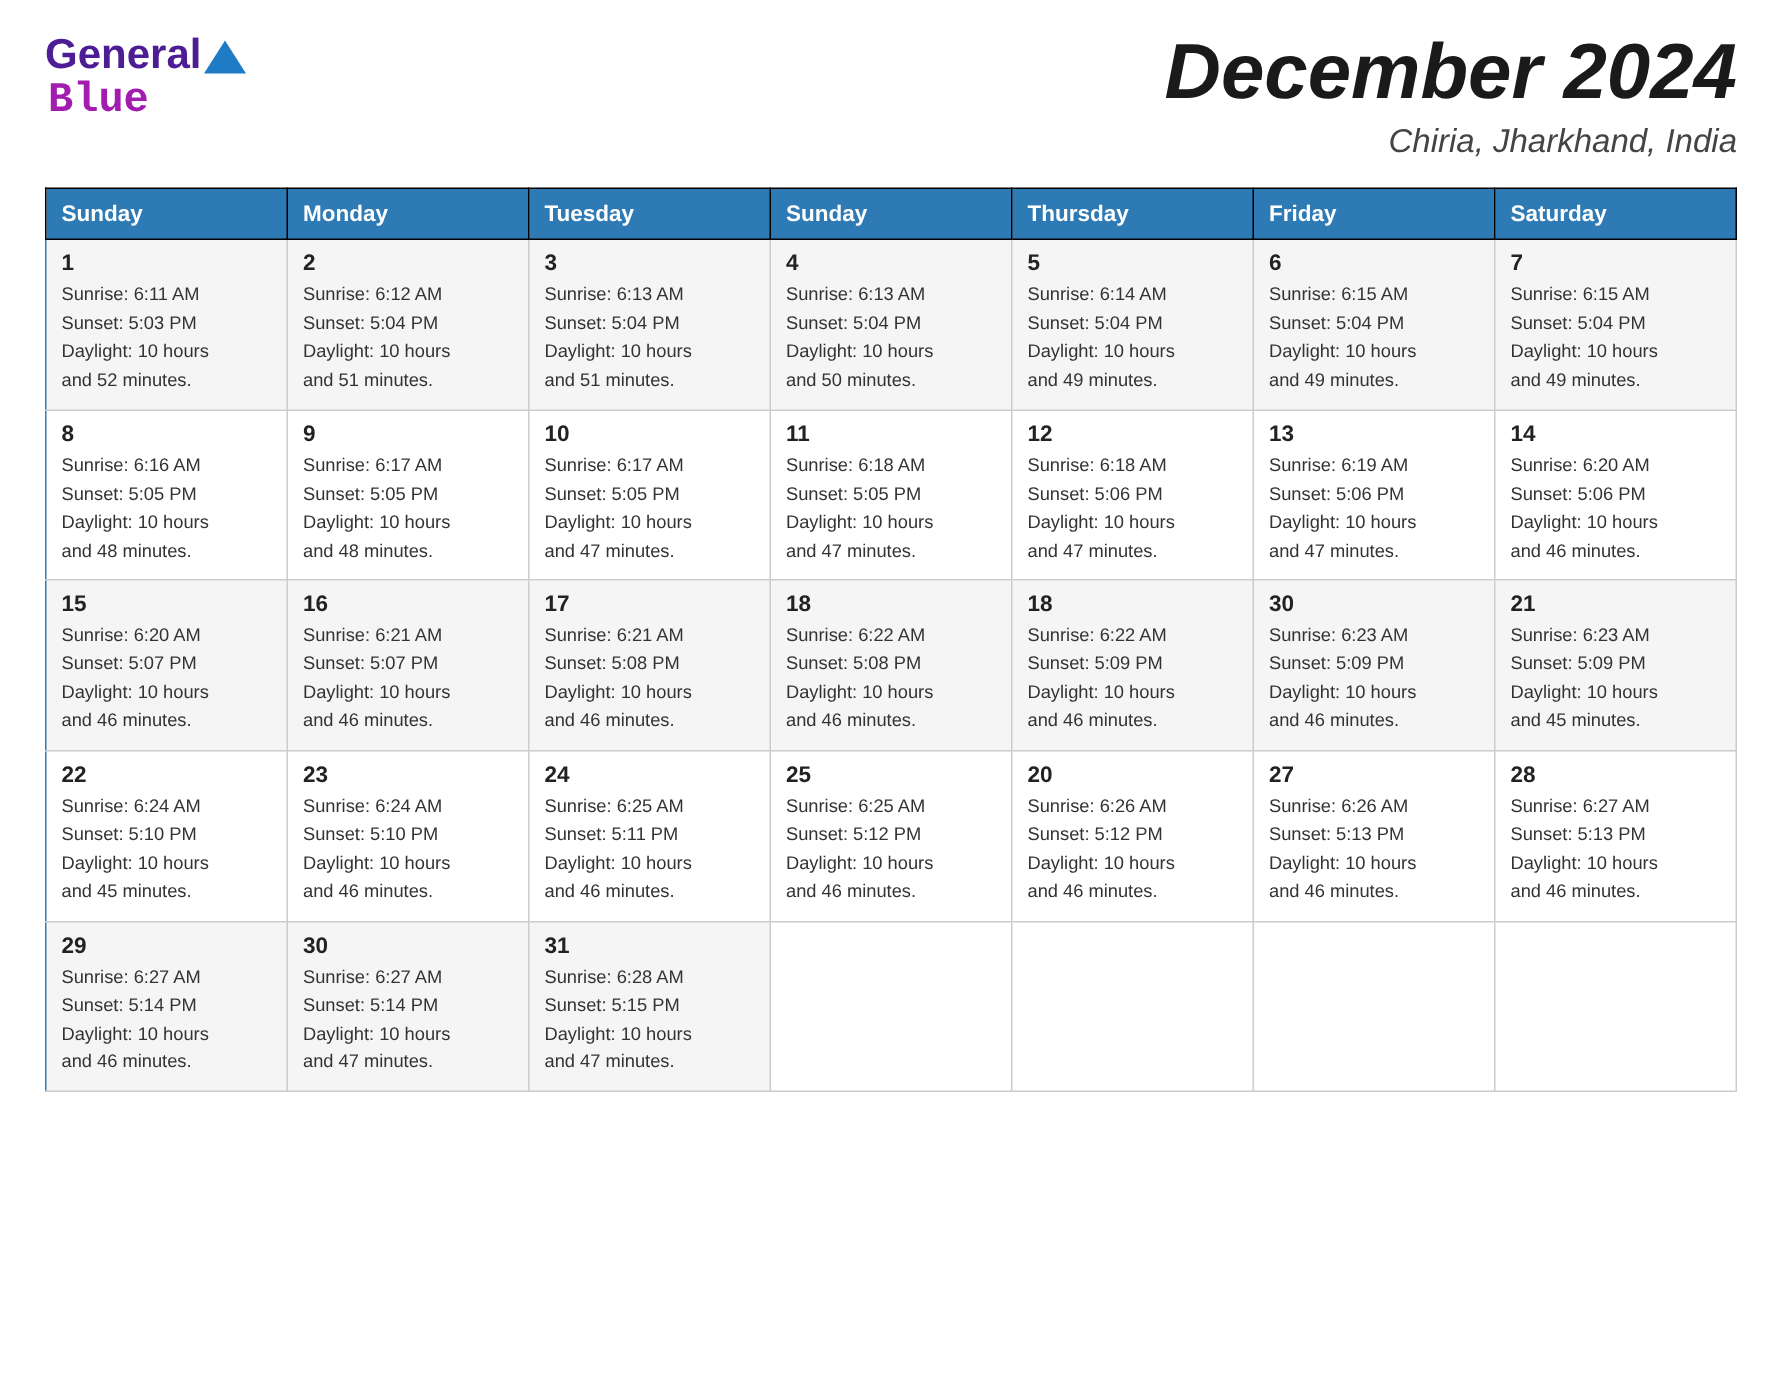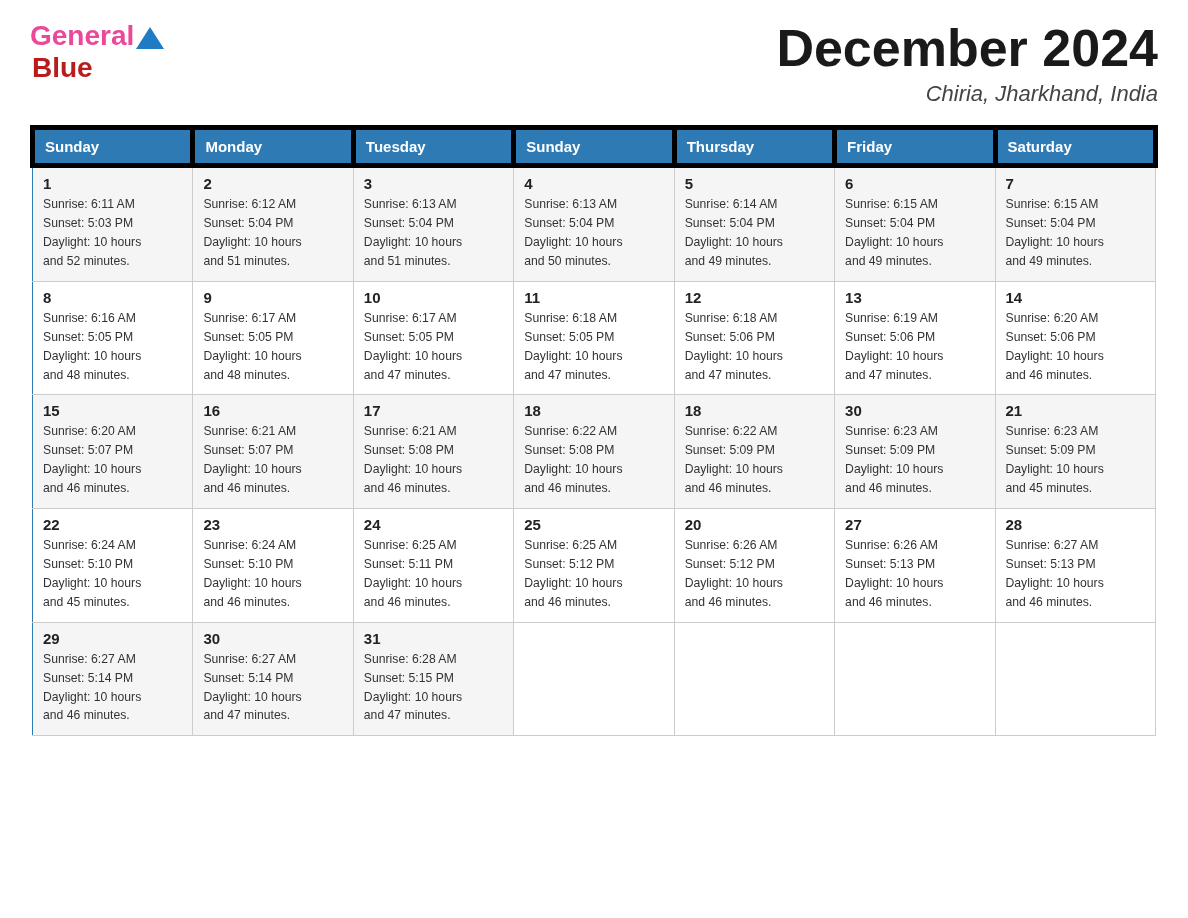--- a/index.html
+++ b/index.html
@@ -24,47 +24,48 @@
       align-items: flex-start;
     }
     .logo-top {
       display: flex;
       align-items: center;
       gap: 0;
     }
     .logo-general {
       font-size: 28px;
       font-weight: bold;
-      color: #ec4899;
+      color: #4c1d95;
       font-family: Arial, sans-serif;
     }
     .logo-triangle {
       width: 0;
       height: 0;
       border-left: 14px solid transparent;
       border-right: 14px solid transparent;
       border-bottom: 22px solid #1e7bc4;
       margin-left: 2px;
       margin-top: 4px;
     }
     .logo-blue {
       font-size: 28px;
       font-weight: bold;
-      color: #b91c1c;
-      font-family: Liberation Sans, sans-serif;
+      color: #a21caf;
+      font-family: Liberation Mono, monospace;
       margin-left: 2px;
     }
     .title-area {
       text-align: right;
     }
     .main-title {
       font-size: 52px;
       font-weight: bold;
       color: #1a1a1a;
       line-height: 1.1;
+      font-style: italic;
     }
     .subtitle {
       font-size: 22px;
       color: #444;
       margin-top: 4px;
       font-style: italic;
     }
 
     
     .calendar-table {
@@ -73,21 +74,21 @@
       border: 1px solid #999;
     }
 
     .calendar-table thead tr th {
       background-color: #2e7ab5;
       color: #ffffff;
       font-size: 15px;
       font-weight: bold;
       padding: 8px 10px;
       text-align: left;
-      border: 5px solid #000000;
+      border: 1px solid #000000;
     }
 
     .calendar-table tbody tr td {
       vertical-align: top;
       padding: 7px 10px 10px 10px;
       border: 1px solid #cccccc;
       font-size: 12.5px;
       color: #222;
       width: calc(100% / 7);
       background: #ffffff;

